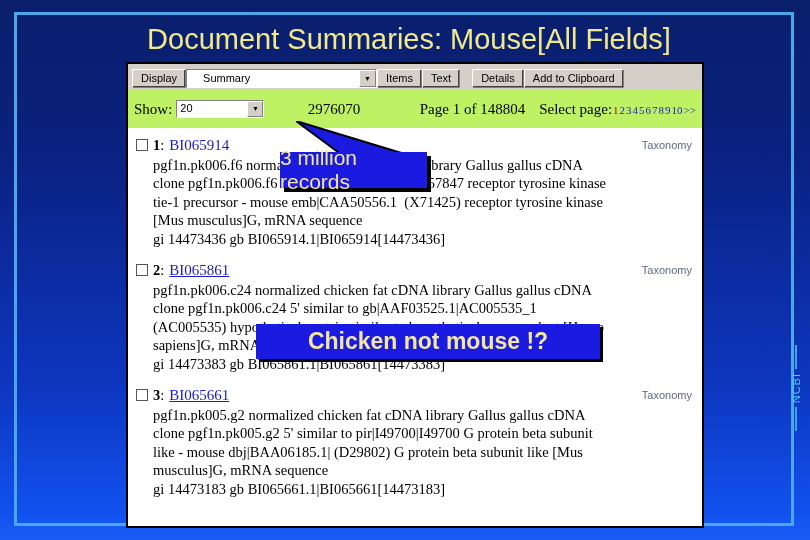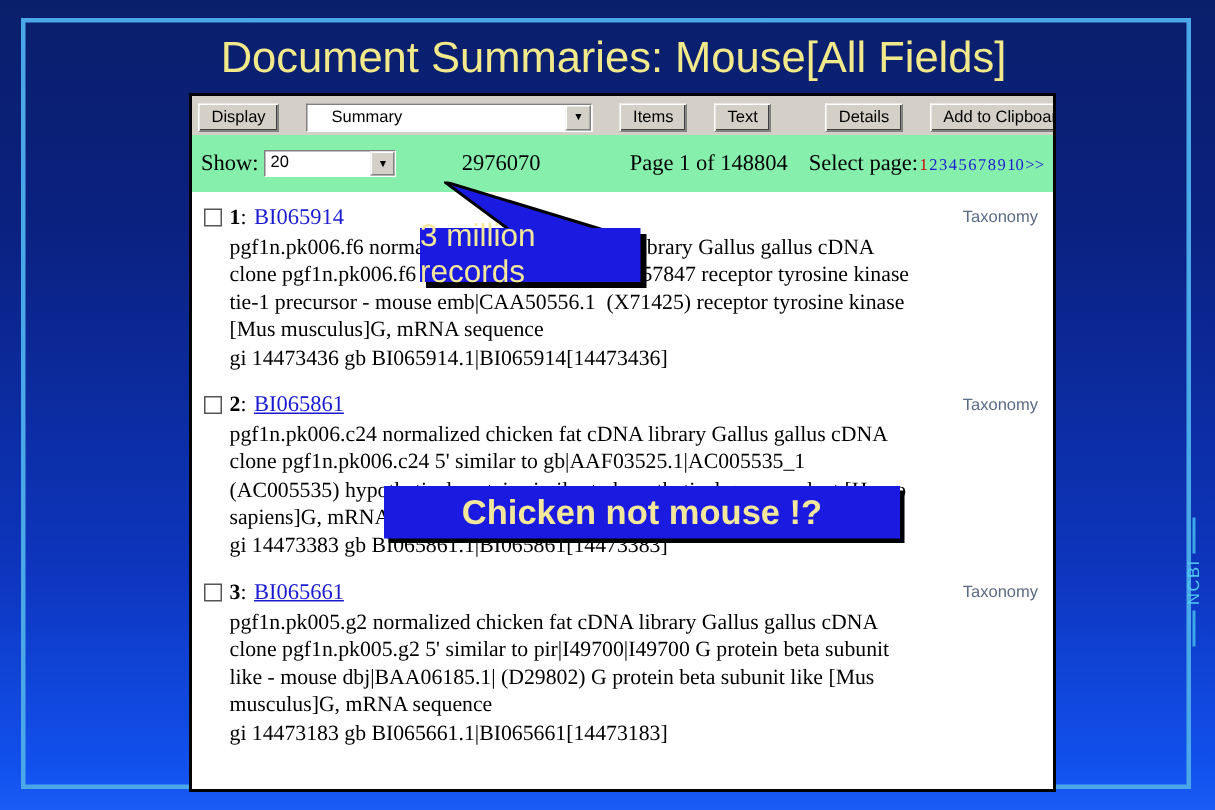--- a/index.html
+++ b/index.html
@@ -98,21 +98,21 @@
   
   .toolbar-area {
     background: #d4d0c8;
     padding: 0;
   }
   .toolbar-row {
     display: flex;
     align-items: center;
     height: 24px;
     padding: 2px 4px 0 4px;
-    gap: 18px;
+    gap: 0;
   }
   .btn {
     background: #d4d0c8;
     border: 1px solid;
     border-color: #ffffff #808080 #808080 #ffffff;
     box-shadow: inset -1px -1px 0 #404040;
     font-family: "Liberation Sans", sans-serif;
     font-size: 11px;
     color: #000;
     padding: 2px 8px;
@@ -147,21 +147,21 @@
     font-size: 7px;
     line-height: 7px;
     color: #000;
   }
   .btn-sep { width: 12px; }
 
   
   .info-row {
     display: flex;
     align-items: center;
-    background: #86efac;
+    background: #bef264;
     height: 38px;
     padding: 0 6px;
     font-family: "Liberation Serif", serif;
     font-size: 14px;
     color: #000;
   }
   .show-label { font-size: 15px; margin-right: 4px; }
   .small-select {
     display: flex;
     align-items: stretch;

